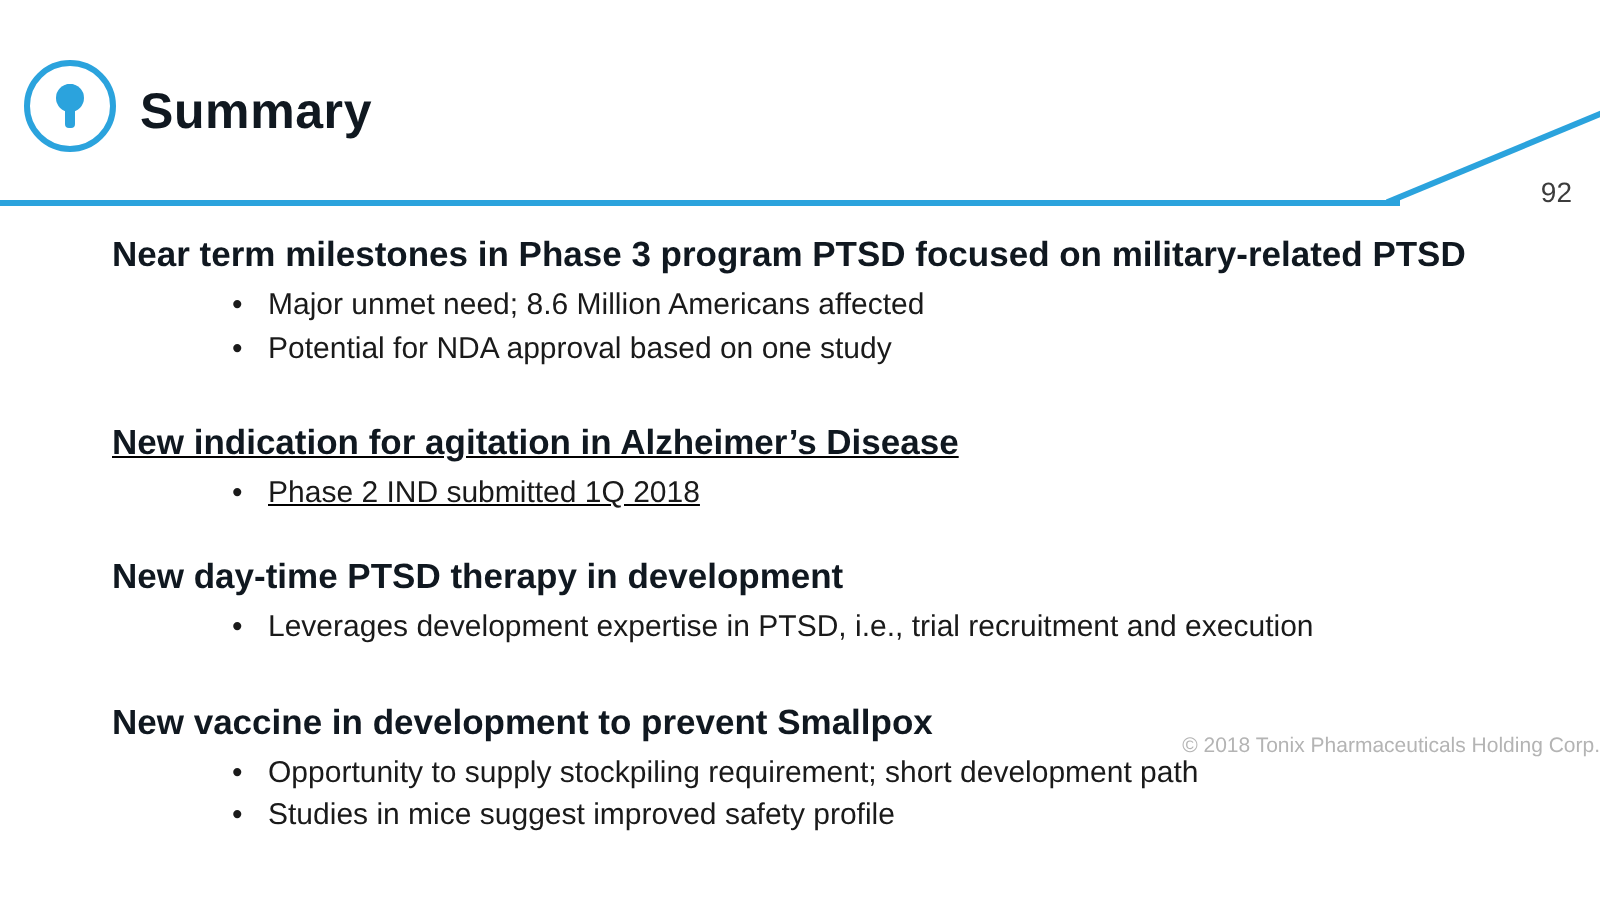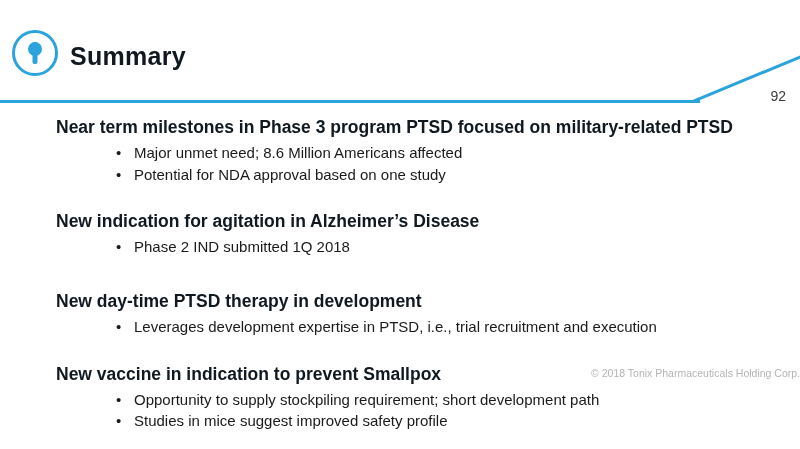--- a/index.html
+++ b/index.html
@@ -134,21 +134,21 @@
   }
   ul.bullets li .bullet-dot {
     position: absolute;
     left: 0;
     top: 0;
     color: #1a1a1a;
     font-size: 15px;
   }
 
   .block.b1 { margin-bottom: 26px; }
-  .block.b2 { margin-bottom: 33px; }
+  .block.b2 { margin-bottom: 20px; text-decoration: underline; }
   .block.b3 { margin-bottom: 26px; }
 
   .footer {
     position: absolute;
     left: 0;
     right: 0;
     bottom: 7px;
     text-align: right;
     font-size: 10.5px;
     color: #b4b4b4;
@@ -201,21 +201,21 @@
       <p class="heading">New day-time PTSD therapy in development</p>
       <ul class="bullets">
         <li>
           <span class="bullet-dot">•</span>
           <span>Leverages development expertise in PTSD, i.e., trial recruitment and execution</span>
         </li>
       </ul>
     </div>
 
     <div class="block b4">
-      <p class="heading">New vaccine in indication to prevent Smallpox</p>
+      <p class="heading">New vaccine in development to prevent Smallpox</p>
       <ul class="bullets">
         <li>
           <span class="bullet-dot">•</span>
           <span>Opportunity to supply stockpiling requirement; short development path</span>
         </li>
         <li>
           <span class="bullet-dot">•</span>
           <span>Studies in mice suggest improved safety profile</span>
         </li>
       </ul>

